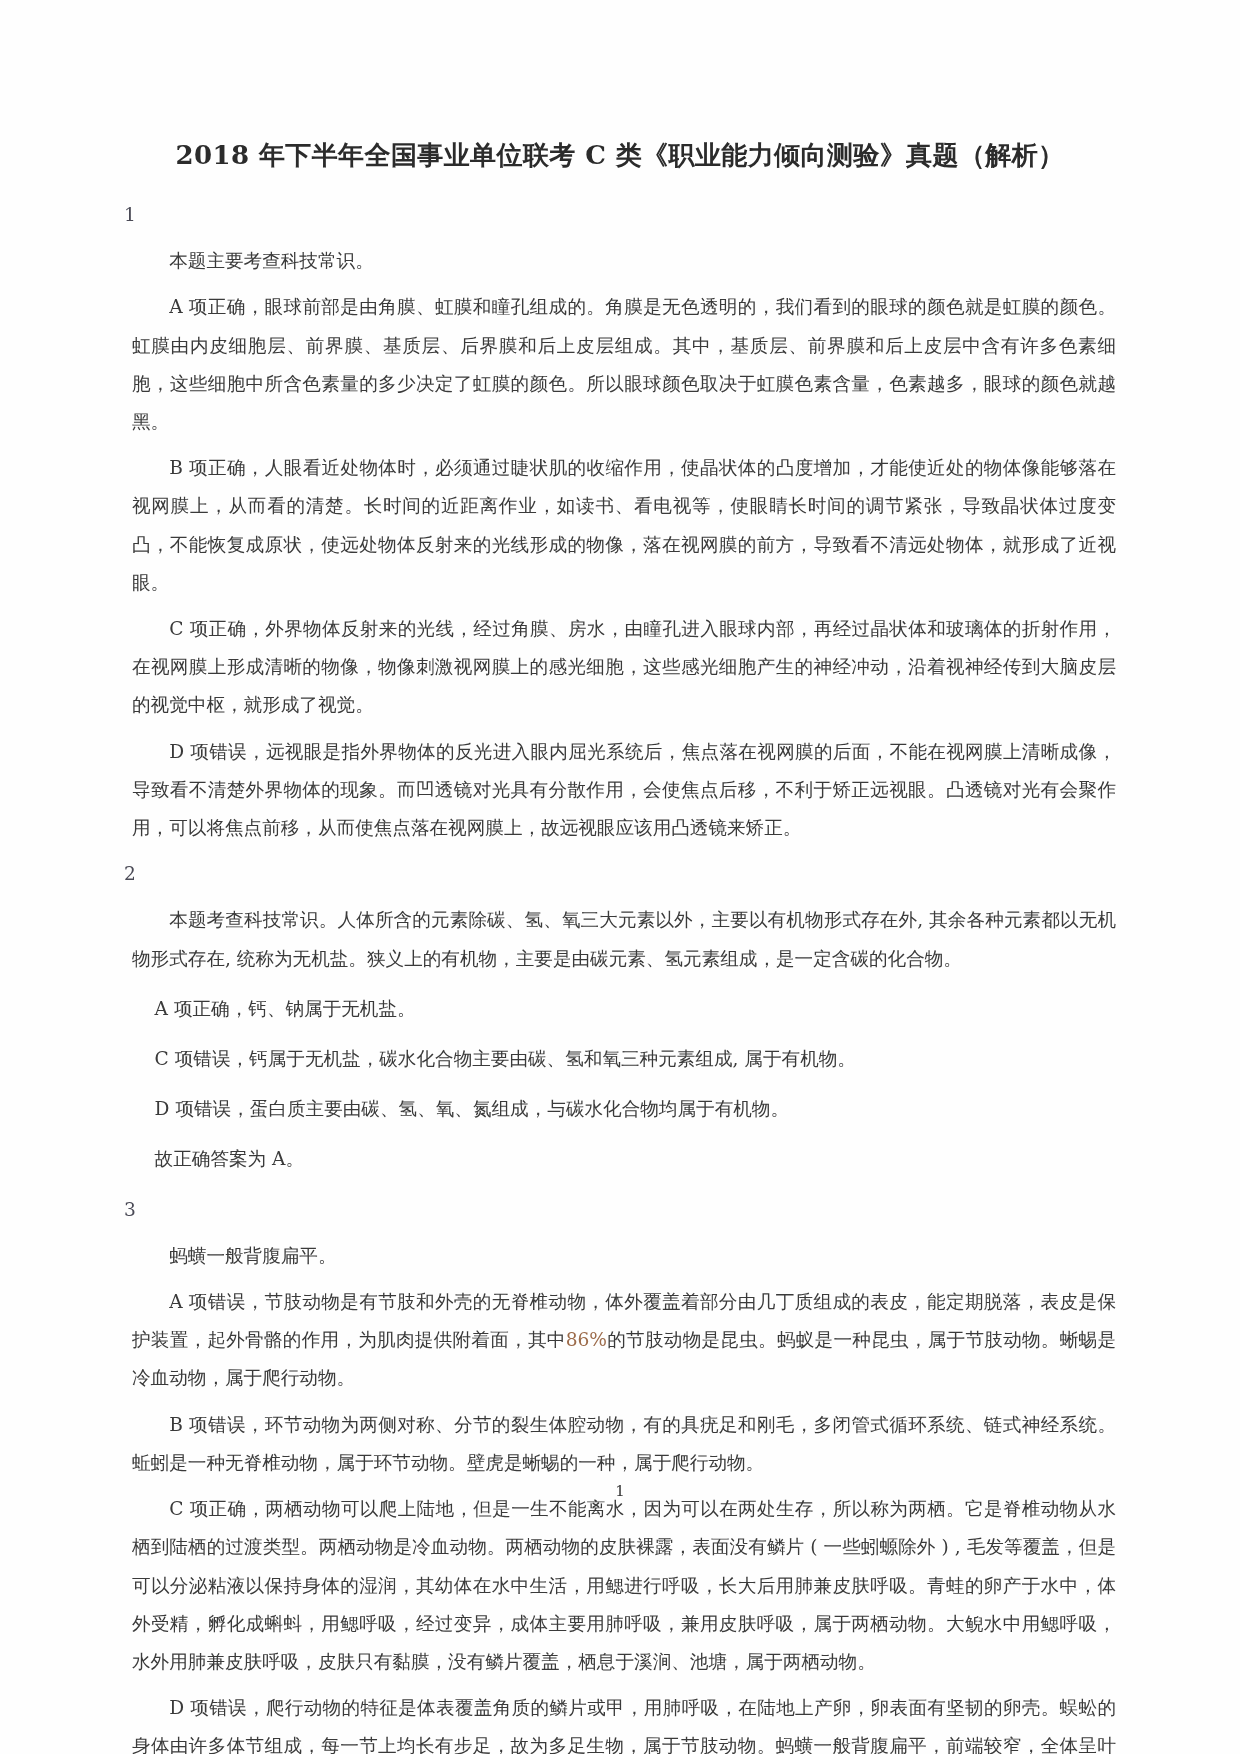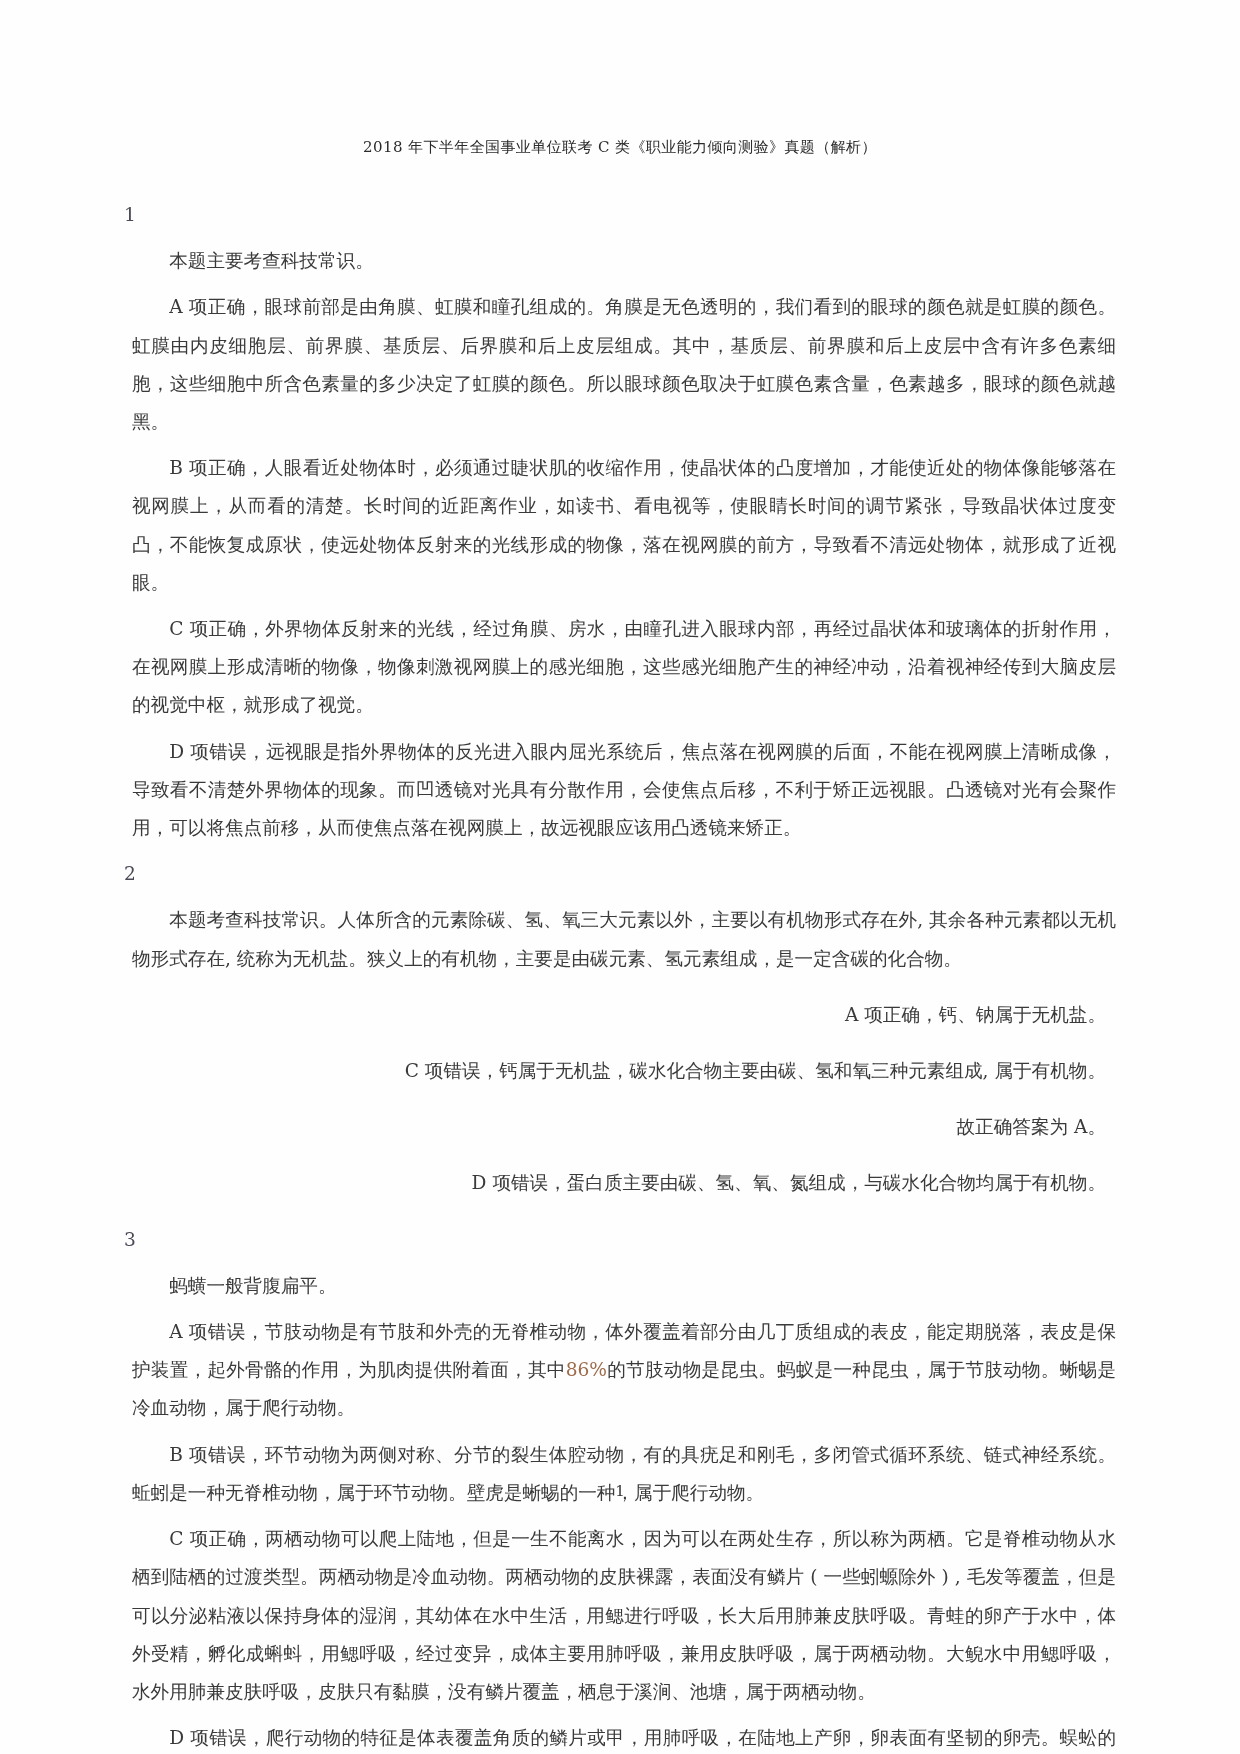--- a/index.html
+++ b/index.html
@@ -23,22 +23,22 @@
     width: 1020px;
     height: 1754px;
   }
   .doc-title {
     position: absolute;
     left: 0;
     top: 138px;
     width: 1020px;
     text-align: center;
     font-family: "DejaVu Serif", "Liberation Serif", serif;
-    font-size: 15px;
-    font-weight: normal;
+    font-size: 26px;
+    font-weight: bold;
     color: #2b2b2b;
     letter-spacing: 0.4px;
     white-space: nowrap;
   }
   .body-flow {
     position: absolute;
     left: 14px;
     top: 196px;
     width: 1000px;
     font-family: "DejaVu Serif", "Liberation Serif", serif;
@@ -58,23 +58,23 @@
     margin: 8px;
     text-indent: 2em;
     text-align: justify;
   }
   p.noindent {
     margin: 0;
     text-indent: 0;
     text-align: left;
   }
   p.opt {
-    margin: 18px;
+    margin: 12px;
     text-indent: 1em;
-    text-align: right;
+    text-align: left;
   }
   .pct { color: #9c6b4a; }
   .page-number {
     position: absolute;
     left: 0;
     top: 1482px;
     width: 1020px;
     text-align: center;
     font-family: "DejaVu Serif", "Liberation Serif", serif;
     font-size: 15px;
@@ -95,22 +95,22 @@
       <p class="para">本题主要考查科技常识。</p>
       <p class="para">A 项正确，眼球前部是由角膜、虹膜和瞳孔组成的。角膜是无色透明的，我们看到的眼球的颜色就是虹膜的颜色。虹膜由内皮细胞层、前界膜、基质层、后界膜和后上皮层组成。其中，基质层、前界膜和后上皮层中含有许多色素细胞，这些细胞中所含色素量的多少决定了虹膜的颜色。所以眼球颜色取决于虹膜色素含量，色素越多，眼球的颜色就越黑。</p>
       <p class="para">B 项正确，人眼看近处物体时，必须通过睫状肌的收缩作用，使晶状体的凸度增加，才能使近处的物体像能够落在视网膜上，从而看的清楚。长时间的近距离作业，如读书、看电视等，使眼睛长时间的调节紧张，导致晶状体过度变凸，不能恢复成原状，使远处物体反射来的光线形成的物像，落在视网膜的前方，导致看不清远处物体，就形成了近视眼。</p>
       <p class="para">C 项正确，外界物体反射来的光线，经过角膜、房水，由瞳孔进入眼球内部，再经过晶状体和玻璃体的折射作用，在视网膜上形成清晰的物像，物像刺激视网膜上的感光细胞，这些感光细胞产生的神经冲动，沿着视神经传到大脑皮层的视觉中枢，就形成了视觉。</p>
       <p class="para">D 项错误，远视眼是指外界物体的反光进入眼内屈光系统后，焦点落在视网膜的后面，不能在视网膜上清晰成像，导致看不清楚外界物体的现象。而凹透镜对光具有分散作用，会使焦点后移，不利于矫正远视眼。凸透镜对光有会聚作用，可以将焦点前移，从而使焦点落在视网膜上，故远视眼应该用凸透镜来矫正。</p>
 
       <p class="noindent qnum">2</p>
       <p class="para">本题考查科技常识。人体所含的元素除碳、氢、氧三大元素以外，主要以有机物形式存在外, 其余各种元素都以无机物形式存在, 统称为无机盐。狭义上的有机物，主要是由碳元素、氢元素组成，是一定含碳的化合物。</p>
       <p class="opt">A 项正确，钙、钠属于无机盐。</p>
       <p class="opt">C 项错误，钙属于无机盐，碳水化合物主要由碳、氢和氧三种元素组成, 属于有机物。</p>
+      <p class="opt">D 项错误，蛋白质主要由碳、氢、氧、氮组成，与碳水化合物均属于有机物。</p>
       <p class="opt">故正确答案为 A。</p>
-      <p class="opt">D 项错误，蛋白质主要由碳、氢、氧、氮组成，与碳水化合物均属于有机物。</p>
 
       <p class="noindent qnum">3</p>
       <p class="para">蚂蟥一般背腹扁平。</p>
       <p class="para"><span>A 项错误，节肢动物是有节肢和外壳的无脊椎动物，体外覆盖着部分由几丁质组成的表皮，能定期脱落，表皮是保护装置，起外骨骼的作用，为肌肉提供附着面，其中</span><span class="pct">86%</span><span>的节肢动物是昆虫。蚂蚁是一种昆虫，属于节肢动物。蜥蜴是冷血动物，属于爬行动物。</span></p>
       <p class="para">B 项错误，环节动物为两侧对称、分节的裂生体腔动物，有的具疣足和刚毛，多闭管式循环系统、链式神经系统。蚯蚓是一种无脊椎动物，属于环节动物。壁虎是蜥蜴的一种，属于爬行动物。</p>
       <p class="para">C 项正确，两栖动物可以爬上陆地，但是一生不能离水，因为可以在两处生存，所以称为两栖。它是脊椎动物从水栖到陆栖的过渡类型。两栖动物是冷血动物。两栖动物的皮肤裸露，表面没有鳞片 ( 一些蚓螈除外 ) , 毛发等覆盖，但是可以分泌粘液以保持身体的湿润，其幼体在水中生活，用鳃进行呼吸，长大后用肺兼皮肤呼吸。青蛙的卵产于水中，体外受精，孵化成蝌蚪，用鳃呼吸，经过变异，成体主要用肺呼吸，兼用皮肤呼吸，属于两栖动物。大鲵水中用鳃呼吸，水外用肺兼皮肤呼吸，皮肤只有黏膜，没有鳞片覆盖，栖息于溪涧、池塘，属于两栖动物。</p>
       <p class="para">D 项错误，爬行动物的特征是体表覆盖角质的鳞片或甲，用肺呼吸，在陆地上产卵，卵表面有坚韧的卵壳。蜈蚣的身体由许多体节组成，每一节上均长有步足，故为多足生物，属于节肢动物。蚂蟥一般背腹扁平，前端较窄，全体呈叶片状或蠕虫状，体形可随伸缩的程度或取食的多少而改变，属于环节动物。</p>
 
     </div>
 

